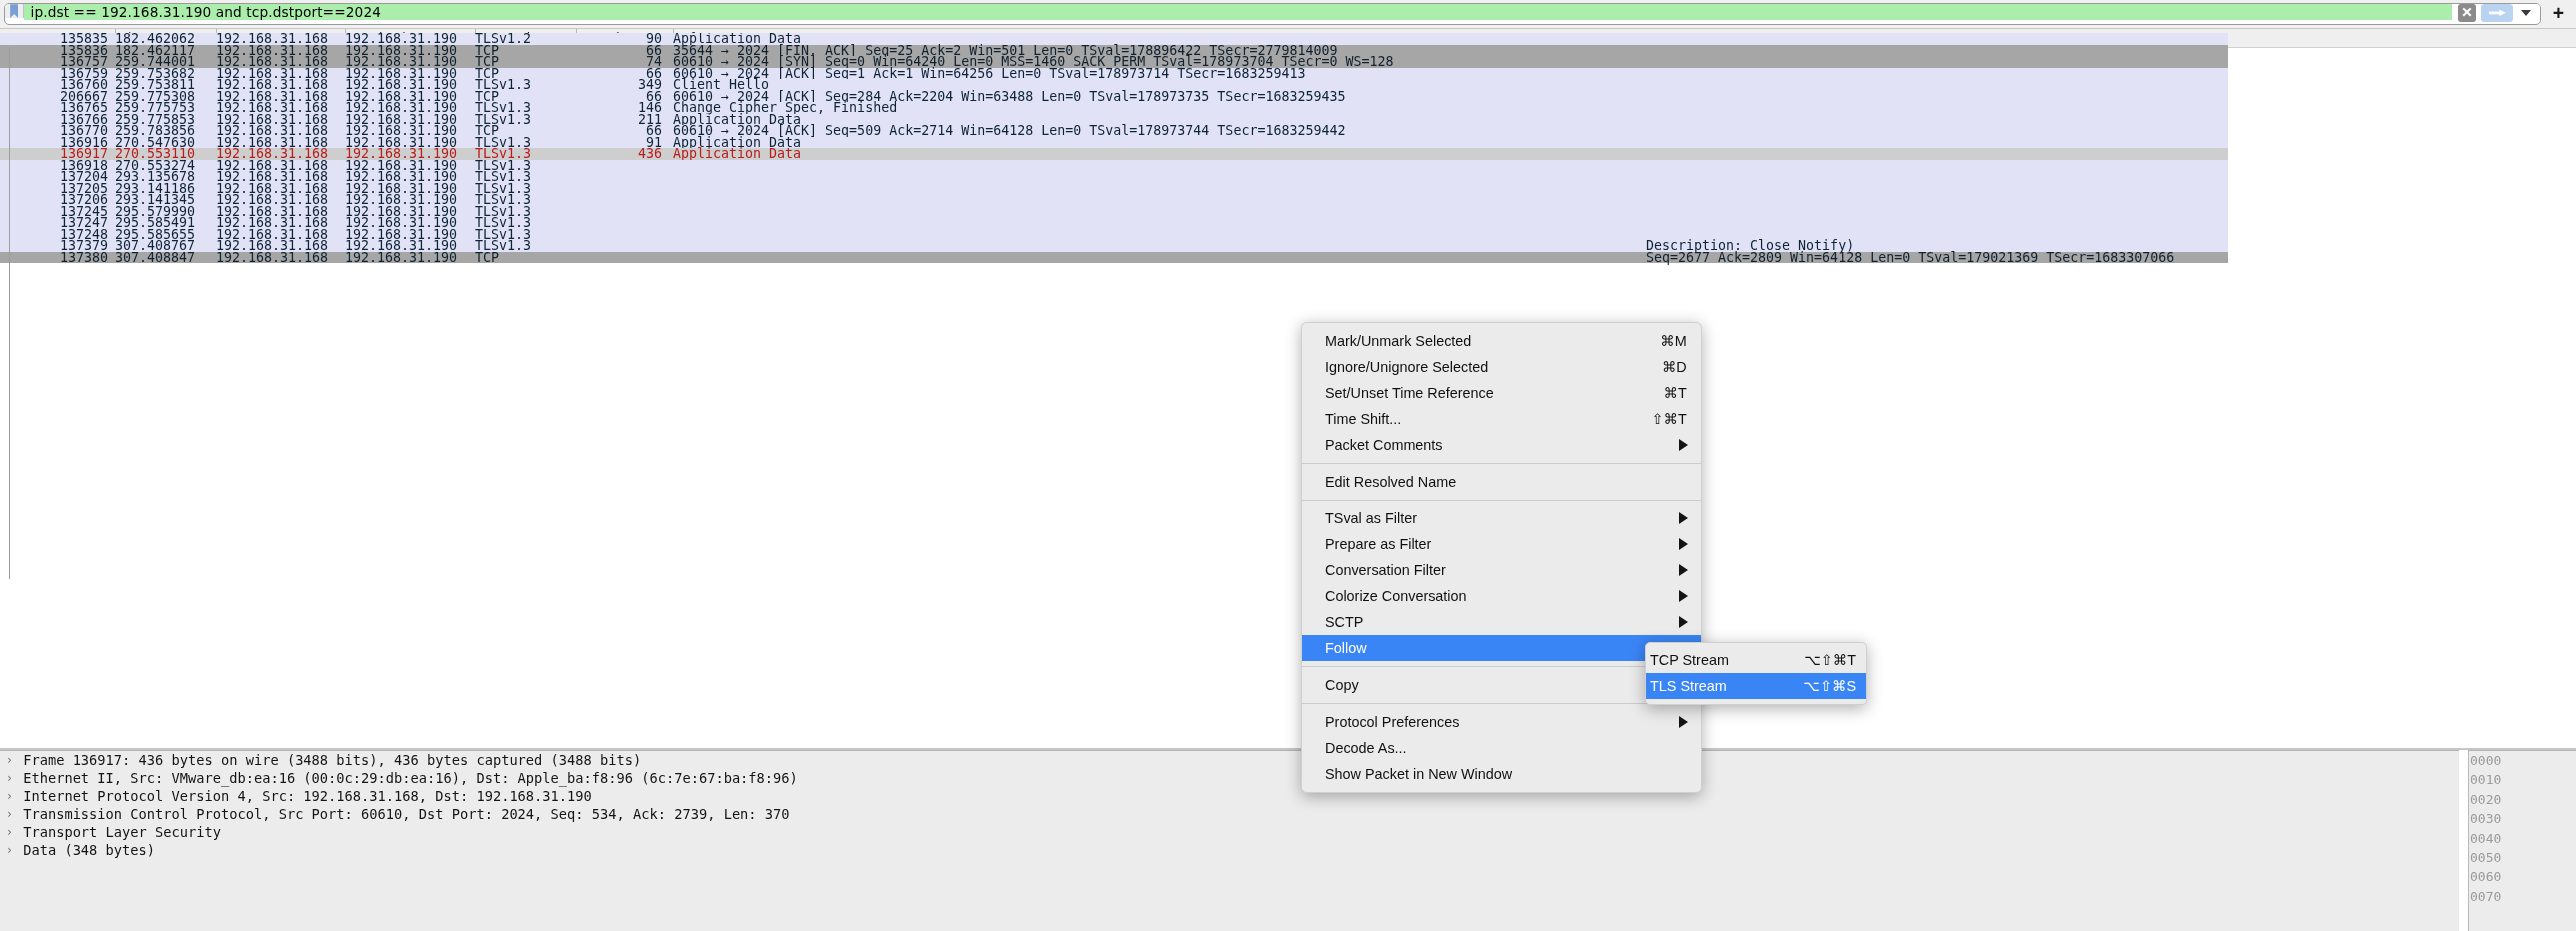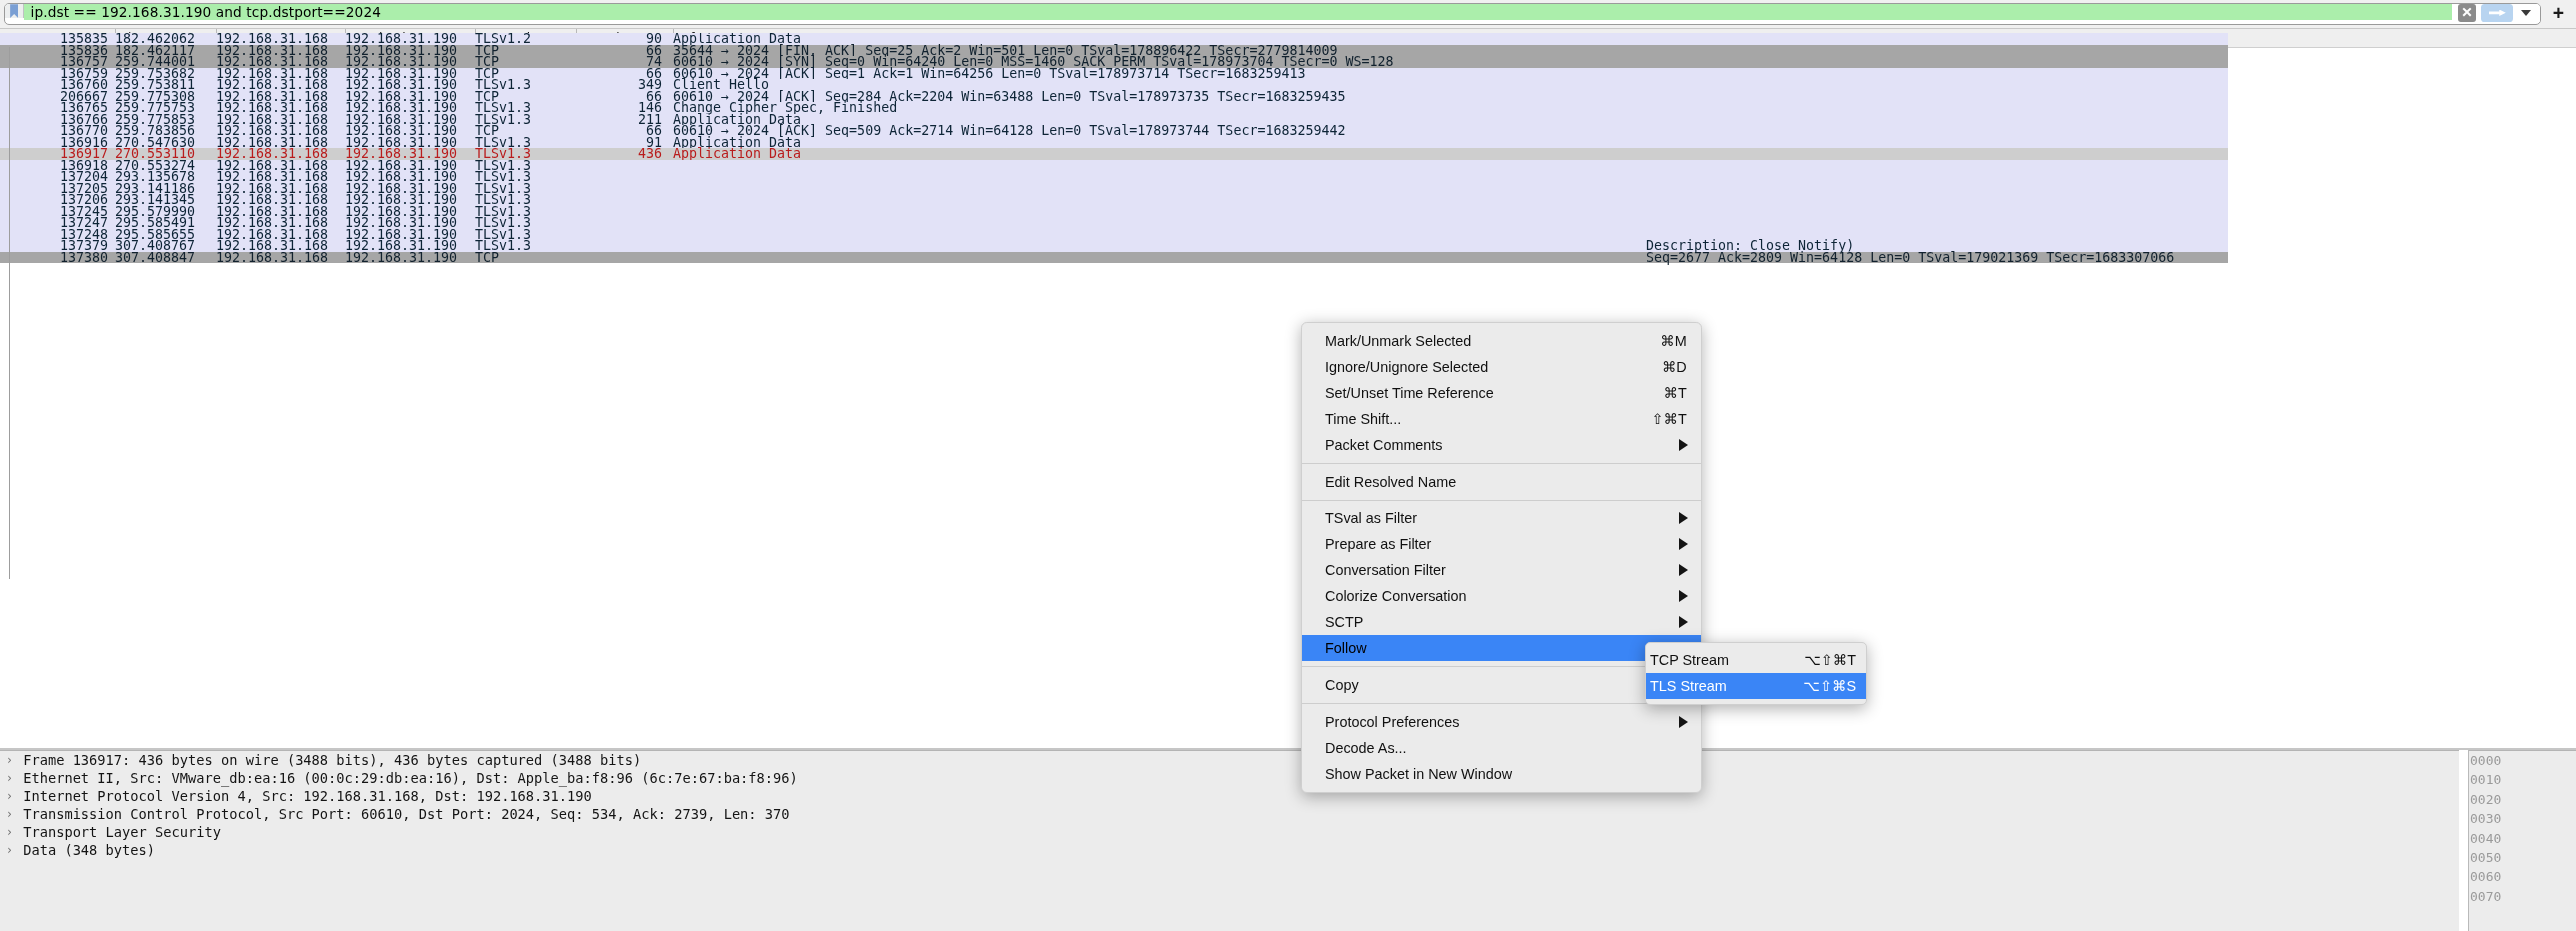--- a/index.html
+++ b/index.html
@@ -198,21 +198,21 @@
     white-space: nowrap;
   }
   .ctx-item .lbl { flex: 1 1 auto; }
   .ctx-item .shortcut { flex: 0 0 auto; color: #101010; font-size: 14.4px; padding-right: 4.3px; }
   .ctx-item .submark {
     flex: 0 0 auto; width: 0; height: 0;
     border-top: 6.5px solid transparent; border-bottom: 6.5px solid transparent;
     border-left: 9.4px solid #141414;
     margin-right: 2.9px;
   }
-  .ctx-item.highlight { background: #3a85f6; color: #000000; }
+  .ctx-item.highlight { background: #3a85f6; color: #ffffff; }
   .ctx-item.highlight .submark { border-left-color: #ffffff; }
   .ctx-sep { height: 0.7px; background: #cdcdcd; margin: 5px 0; }
 
   .sub-menu {
     position: absolute; left: 1645px; top: 642px; width: 222px;
     background: #ebebeb;
     border-radius: 5px;
     border: 0.7px solid #cfcfcf;
     box-shadow: 0 3.6px 16px rgba(0,0,0,0.30);
     padding: 4.3px 0;

